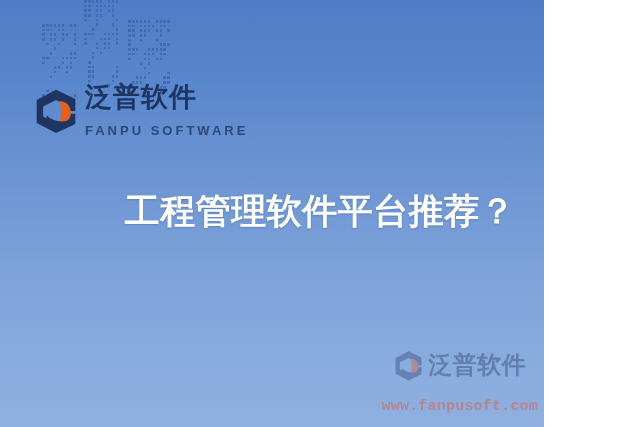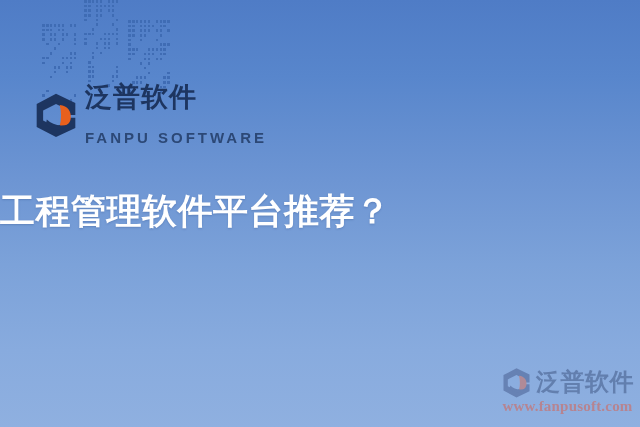--- a/index.html
+++ b/index.html
@@ -2,21 +2,21 @@
 <html><head>
 <meta charset="utf-8">
 <style>
   html, body {
     margin: 0;
     padding: 0;
     background: #ffffff;
   }
   #stage {
     position: relative;
-    width: 640px;
+    width: 544px;
     height: 427px;
     overflow: hidden;
     font-family: "Liberation Sans", "DejaVu Sans", sans-serif;
     background: linear-gradient(180deg,
         #4f7cc6 0%,
         #5886cc 18%,
         #6d95d3 42%,
         #7ca2d9 62%,
         #88abde 82%,
         #8fb0e0 100%);
@@ -72,35 +72,35 @@
   }
   .brand-cn {
     font-size: 27px;
     font-weight: 700;
     line-height: 1.04;
     color: #1d3560;
     letter-spacing: 1px;
     white-space: nowrap;
   }
   .brand-en {
-    margin-top: 18px;
-    font-size: 15px;
+    margin-top: 12px;
+    font-size: 13px;
     font-weight: 700;
     letter-spacing: 3.0px;
     color: #2c4876;
     white-space: nowrap;
   }
 
   
   .headline {
     position: absolute;
     left: 0;
     top: 184px;
     width: 640px;
-    text-align: left;
+    text-align: center;
     color: #ffffff;
     font-size: 35px;
     font-weight: 700;
     line-height: 1.52;
     letter-spacing: 0.5px;
     text-shadow: 0 1px 2px rgba(40, 70, 125, 0.28);
   }
   .headline .hl-line { display: block; white-space: nowrap; }
 
   
@@ -124,22 +124,22 @@
   }
   .wm-cn {
     margin-left: 4px;
     font-size: 24px;
     font-weight: 700;
     color: #4a6391;
     letter-spacing: 0.5px;
     white-space: nowrap;
   }
   .wm-url {
-    margin-top: 0px;
-    font-family: Liberation Serif, serif;
+    margin-top: 17px;
+    font-family: Liberation Mono, monospace;
     font-size: 15px;
     font-weight: 700;
     color: #cf6b62;
     letter-spacing: 0.2px;
     white-space: nowrap;
   }
 </style>
 </head>
 <body>
 

